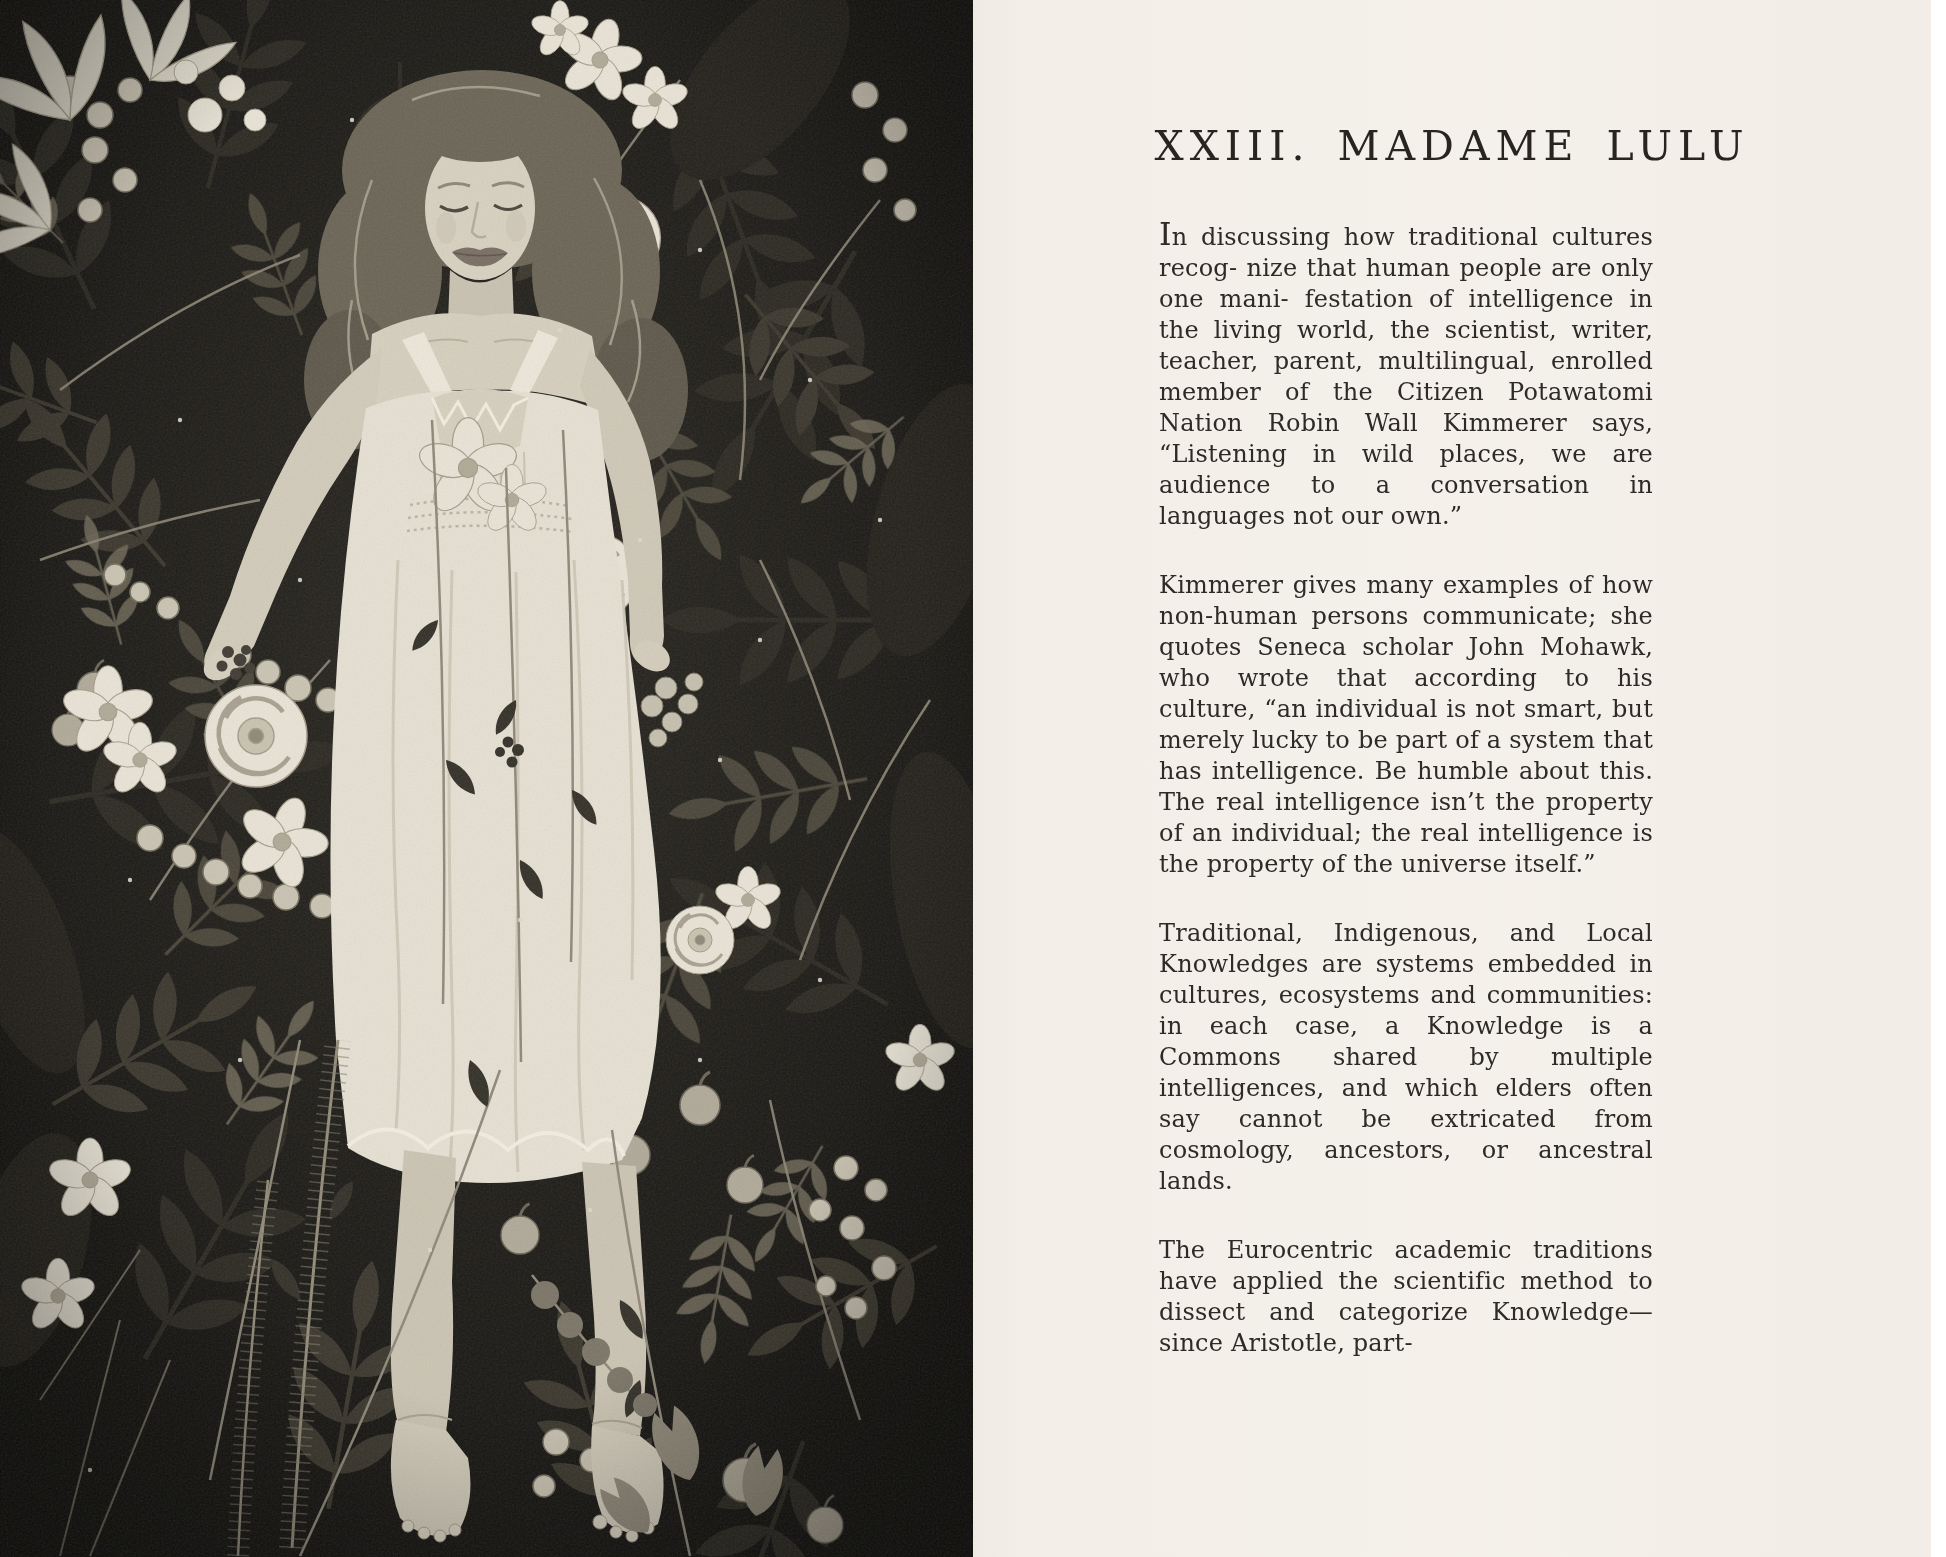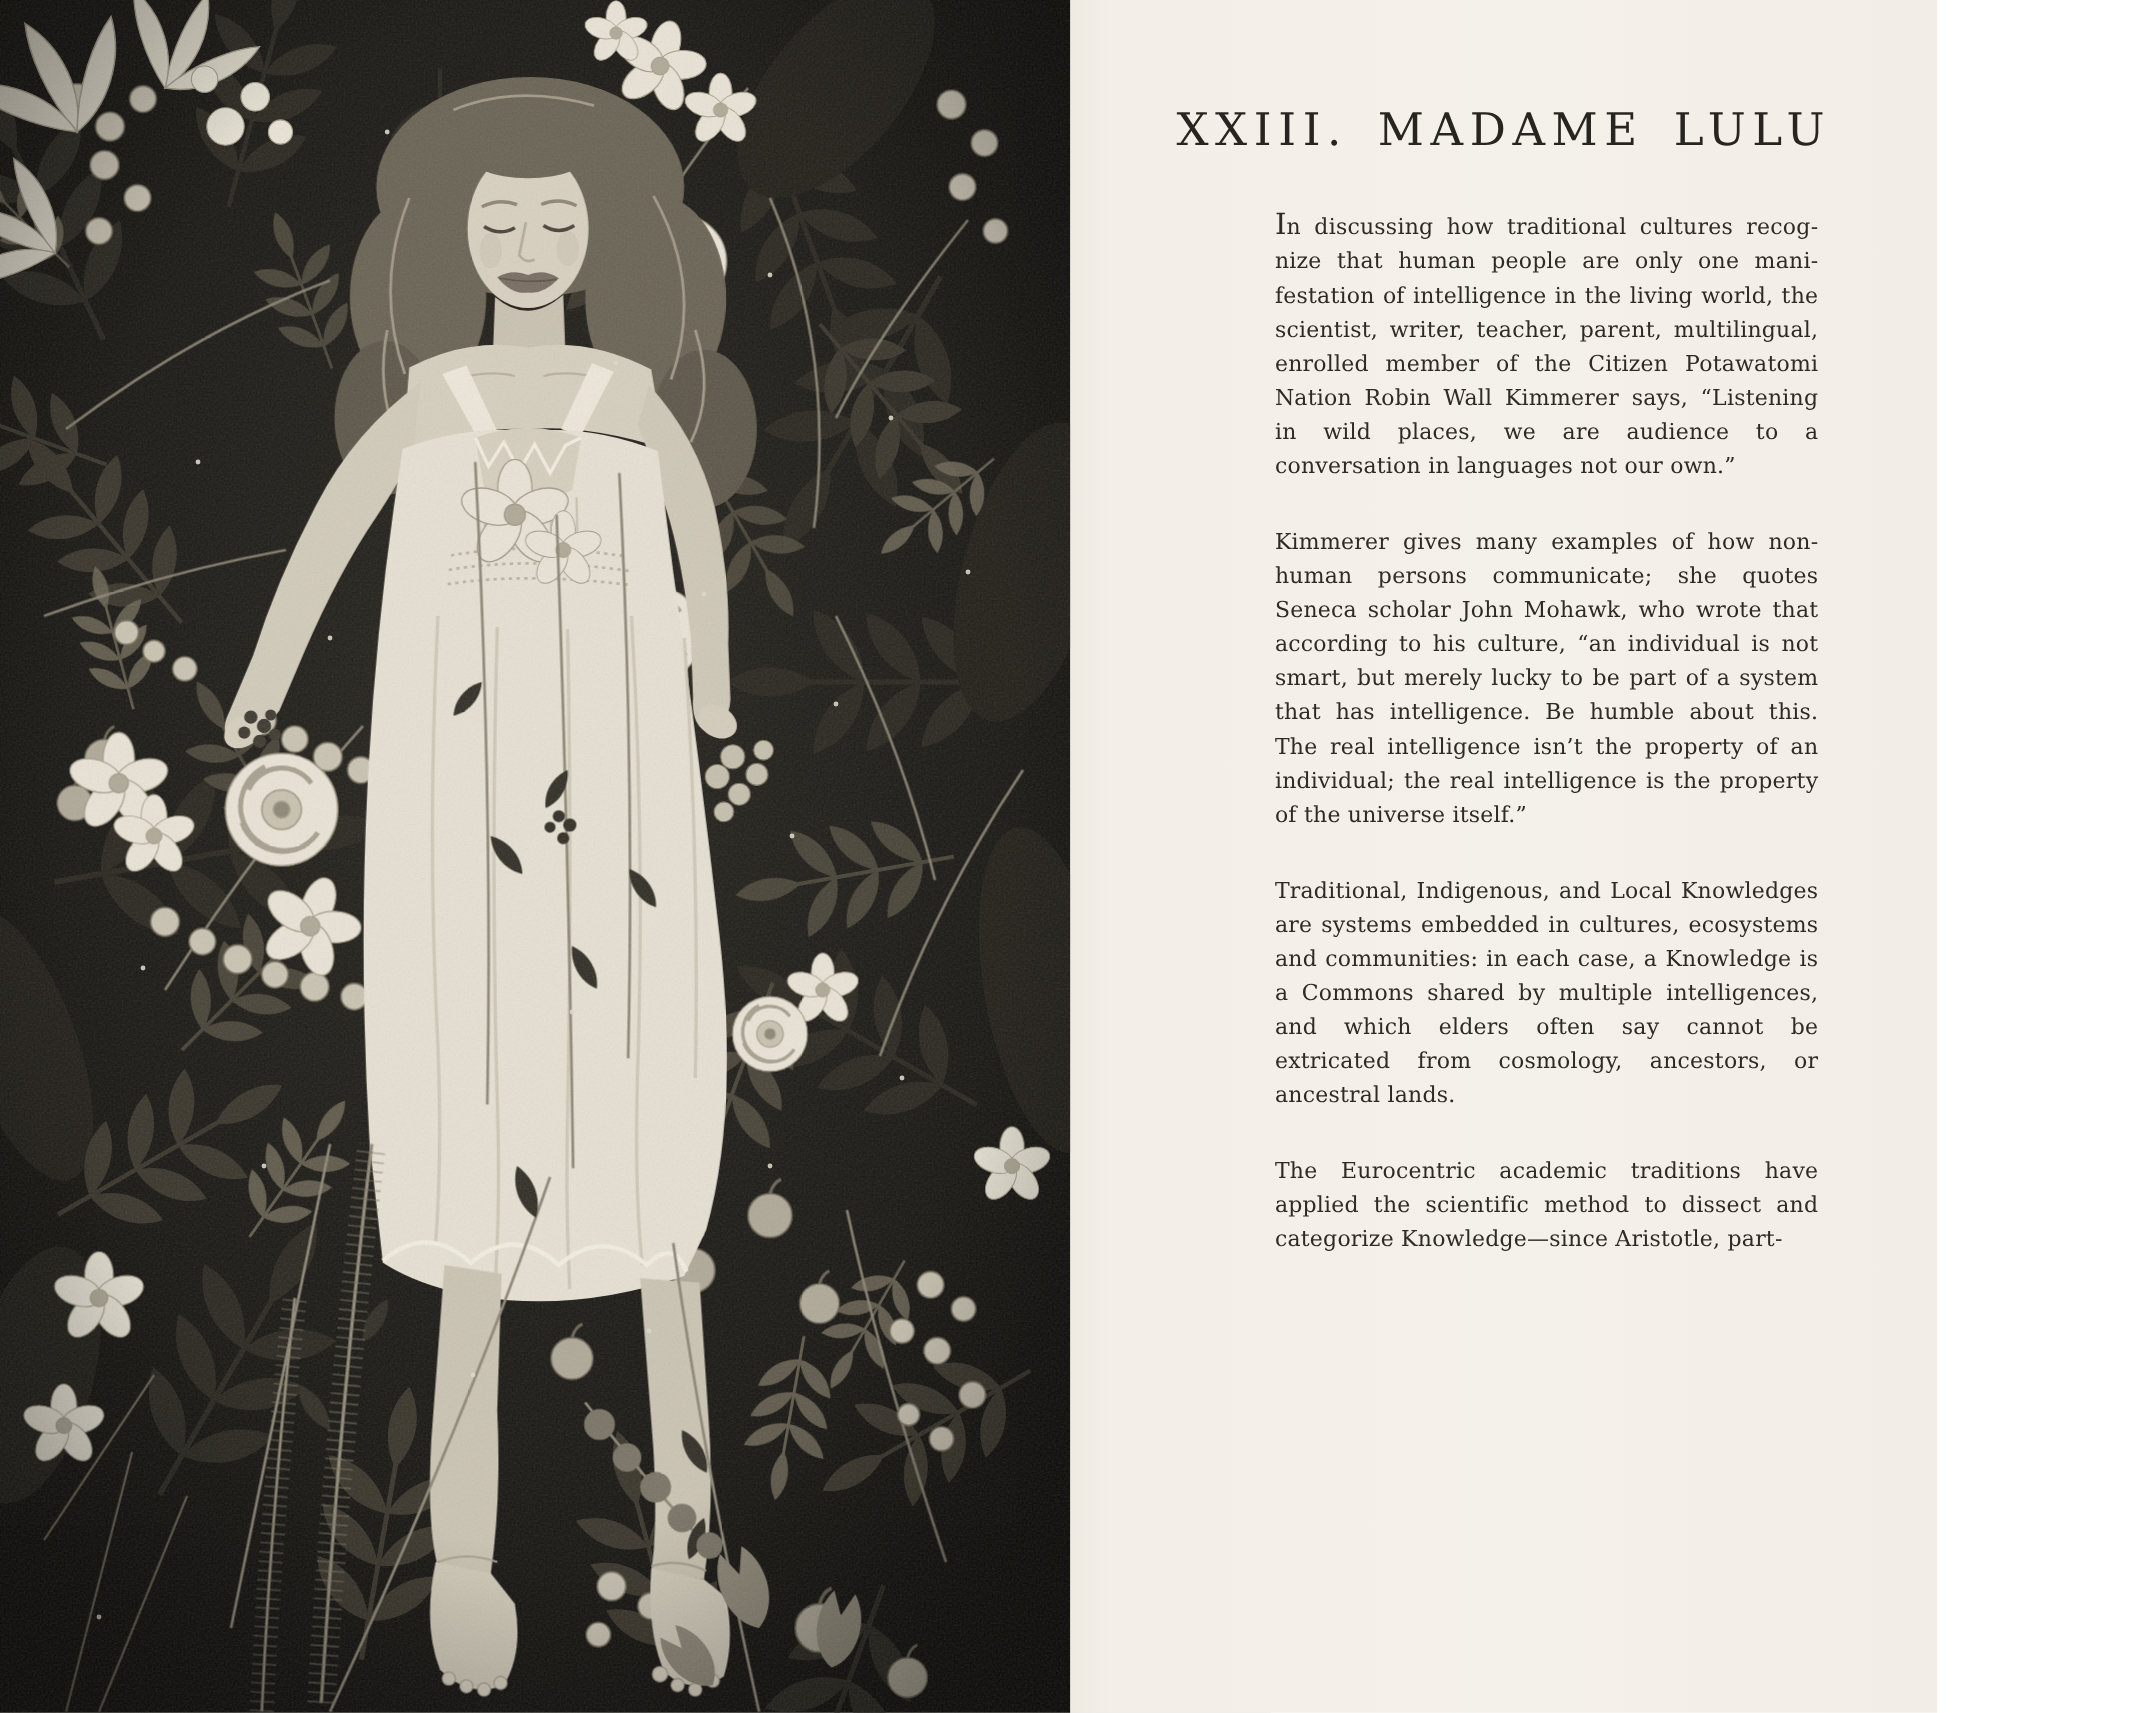--- a/index.html
+++ b/index.html
@@ -10,34 +10,34 @@
     overflow: hidden;
     display: flex;
     font-family: "DejaVu Serif", serif;
   }
   .photo-page {
     width: 973px; height: 1557px; margin: 0; padding: 0;
     background: #17150f; overflow: hidden; flex: 0 0 auto;
   }
   .photo-page svg { display: block; }
   .text-page {
-    width: 788px; height: 1557px; flex: 0 0 auto; box-sizing: border-box;
+    width: 958px; height: 1557px; flex: 0 0 auto; box-sizing: border-box;
     background: linear-gradient(90deg, #efeae2 0%, #f3efe8 5%, #f4f0ea 55%, #f2ede6 100%);
-    padding-top: 92px;
+    padding-top: 120px;
   }
   .chapter-title {
     margin: 0 0 46px 0;
     font-size: 41px; line-height: 53px; font-weight: 400;
     letter-spacing: 6px; word-spacing: 8px;
     text-align: center; color: #282521;
   }
   .chapter-title .title-line { display: block; }
   .body-column {
     width: 494px; margin-left: 186px;
-    font-size: 20px; line-height: 31px;
+    font-size: 24px; line-height: 31px;
     text-align: justify; color: #2e2a25;
     letter-spacing: 0.2px;
   }
   .para { margin: 0 0 38px 0; }
   .para:last-child { margin-bottom: 16px; }
   .para-first::first-letter { font-size: 1.32em; line-height: 1; }
 </style>
 </head>
 <body>
 

